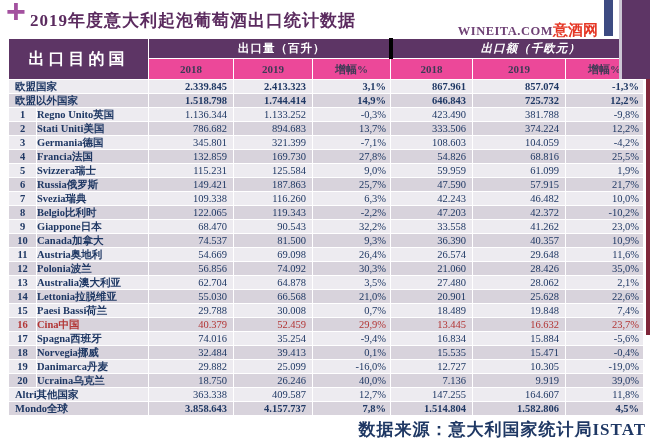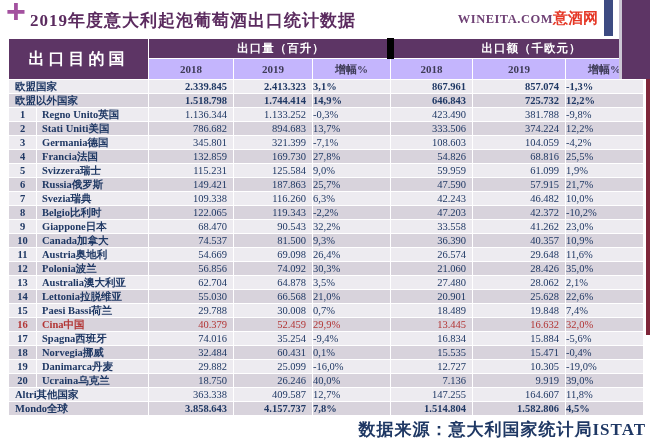--- a/index.html
+++ b/index.html
@@ -9,21 +9,21 @@
   }
   
   .plus{
     position:absolute;left:6px;top:-6px;font-size:34px;font-weight:bold;
     color:#a3519f;font-family:"Liberation Sans",sans-serif;line-height:34px;
   }
   .title{
     position:absolute;left:30px;top:9px;font-size:17px;font-weight:bold;
     color:#5b2b5f;letter-spacing:1px;white-space:nowrap;
   }
-  .logo{position:absolute;top:9px;right:52px;white-space:nowrap;}
+  .logo{position:absolute;top:21px;right:52px;white-space:nowrap;}
   .logo-en{font-size:12.5px;font-weight:bold;color:#6f4175;letter-spacing:.5px;}
   .logo-cn{font-size:15px;font-weight:bold;color:#e53726;}
   
   .navy-bar{position:absolute;left:604px;top:0;width:9px;height:36px;background:#3d4b82;z-index:3;}
   .purple-rect{
     position:absolute;left:619px;top:0;width:31px;height:79px;background:#5d3565;
     border-left:3px solid #cdc7d5;z-index:3;
   }
   .maroon-strip{position:absolute;left:646px;top:79px;width:4px;height:256px;background:#7e2639;z-index:3;}
   
@@ -33,33 +33,33 @@
   }
   th,td{border:1px solid #ffffff;padding:0;overflow:hidden;white-space:nowrap;}
   th.dest{
     background:#5d3565;color:#ffffff;font-size:16px;font-weight:bold;
     letter-spacing:4px;text-align:center;
   }
   th.group{
     background:#5d3565;color:#ffffff;font-size:11.5px;font-weight:bold;
     letter-spacing:1px;height:19px;text-align:center;padding-left:26px;
   }
-  th.group2{border-left:7px solid #000000;}
+  th.group2{border-left:4px solid #000000;font-style:italic;}
   tr.subhead th{
-    background:#c4b5fd;color:#3e3b56;font-size:11px;font-weight:bold;
+    background:#ec4899;color:#3e3b56;font-size:11px;font-weight:bold;
     height:20px;text-align:center;
   }
   tbody td{height:13px;line-height:13px;font-size:10.5px;color:#1f3864;}
   tr.light td{background:#edebf0;}
   tr.dark td{background:#d8d3dc;}
   td.rank{text-align:center;font-weight:bold;}
-  td.name{text-align:left;padding-left:5px;font-weight:bold;}
+  td.name{text-align:left;font-weight:bold;}
   td.merged{padding-left:6px;}
   td.num{text-align:right;padding-right:6px;}
-  td.pct{text-align:left;padding-right:4px;}
+  td.pct{text-align:right;padding-right:4px;}
   tr.bold td{font-weight:bold;}
   tr.red td{color:#b23535;}
   
   .footer{
     position:absolute;top:418px;right:4px;font-size:17px;font-weight:bold;
     color:#1f3864;letter-spacing:1px;
   }
 </style>
 </head>
 <body>
@@ -268,37 +268,37 @@
         <td class="pct">7,4%</td>
       </tr>
       <tr class="dark red">
         <td class="rank">16</td>
         <td class="name">Cina中国</td>
         <td class="num">40.379</td>
         <td class="num">52.459</td>
         <td class="pct">29,9%</td>
         <td class="num">13.445</td>
         <td class="num">16.632</td>
-        <td class="pct">32,0%</td>
+        <td class="pct">23,7%</td>
       </tr>
       <tr class="light">
         <td class="rank">17</td>
         <td class="name">Spagna西班牙</td>
         <td class="num">74.016</td>
         <td class="num">35.254</td>
         <td class="pct">-9,4%</td>
         <td class="num">16.834</td>
         <td class="num">15.884</td>
         <td class="pct">-5,6%</td>
       </tr>
       <tr class="dark">
         <td class="rank">18</td>
         <td class="name">Norvegia挪威</td>
         <td class="num">32.484</td>
-        <td class="num">60.431</td>
+        <td class="num">39.413</td>
         <td class="pct">0,1%</td>
         <td class="num">15.535</td>
         <td class="num">15.471</td>
         <td class="pct">-0,4%</td>
       </tr>
       <tr class="light">
         <td class="rank">19</td>
         <td class="name">Danimarca丹麦</td>
         <td class="num">29.882</td>
         <td class="num">25.099</td>

